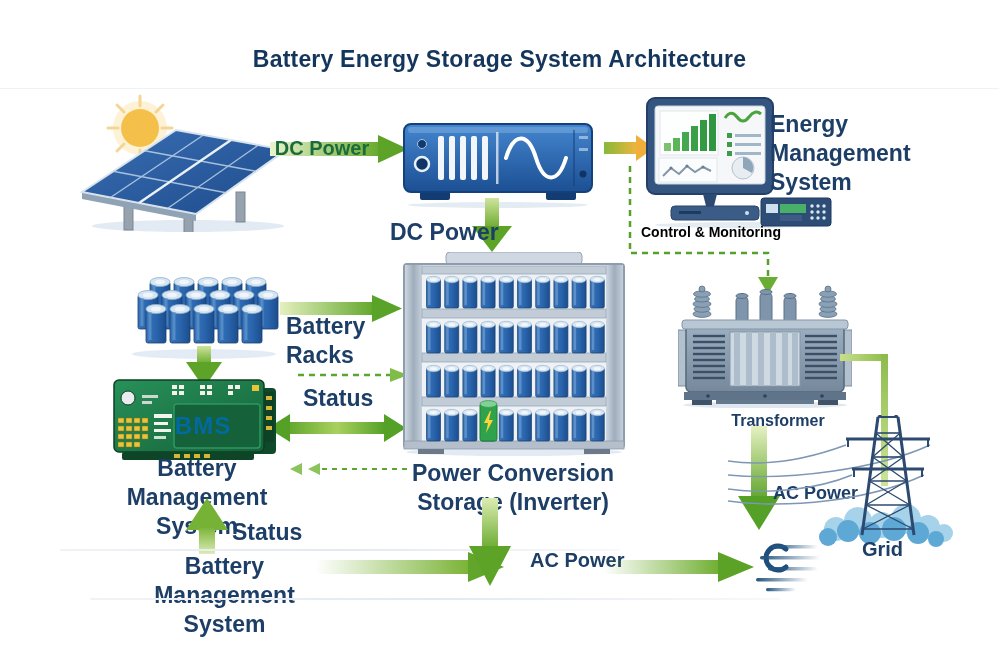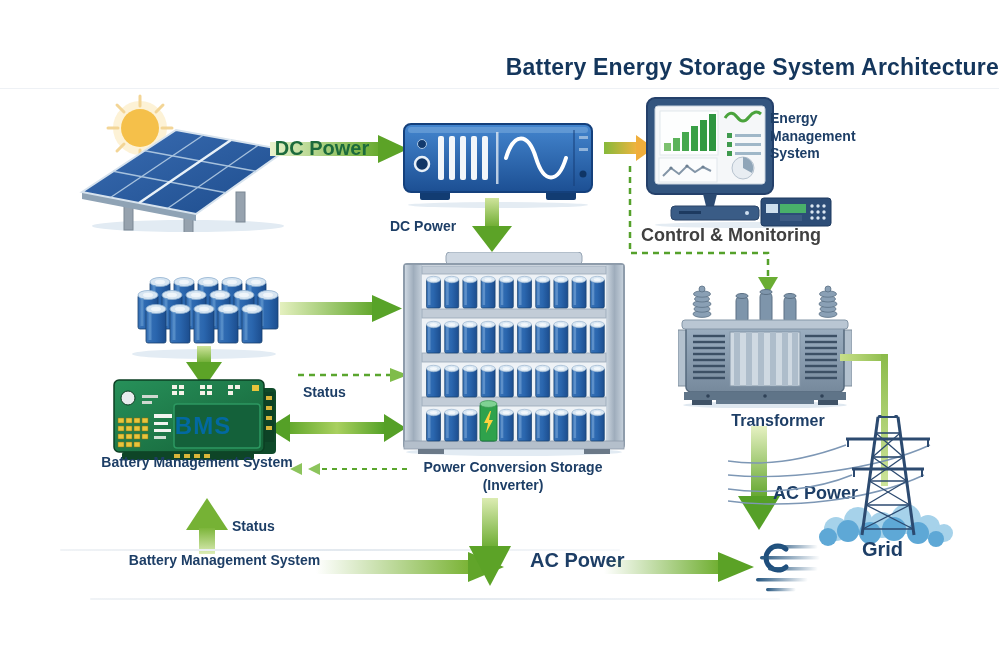--- a/index.html
+++ b/index.html
@@ -1,26 +1,26 @@
 <!DOCTYPE html>
 <html><head>
 <meta charset="utf-8">
 <style>
   html,body{margin:0;padding:0;background:#fff;}
   .stage{position:relative;width:999px;height:669px;background:#ffffff;overflow:hidden;
          font-family:"Liberation Sans",sans-serif;}
   .abs{position:absolute;}
-  .lbl{position:absolute;font-weight:bold;color:#1d3e66;font-size:14px;line-height:1.26;}
+  .lbl{position:absolute;font-weight:bold;color:#1d3e66;font-size:23px;line-height:1.26;}
   .center{text-align:center;}
   .nowrap{white-space:nowrap;}
-  .title{position:absolute;top:46px;left:0;right:0;text-align:right;font-weight:bold;
-         font-size:23px;color:#14365c;letter-spacing:.2px;margin-top:8px;}
+  .title{position:absolute;top:46px;left:0;right:0;text-align:center;font-weight:bold;
+         font-size:23px;color:#14365c;letter-spacing:.2px;}
   .rule{position:absolute;top:88px;left:0;width:100%;height:1px;background:#eef1f5;}
   .lbl-green{color:#1c6b3c;font-size:20px;}
-  .lbl-brown{color:#404040;font-size:18px;white-space:nowrap;}
+  .lbl-brown{color:#000000;font-size:14px;white-space:nowrap;}
   .lbl-white{color:#0369a1;font-size:24px;letter-spacing:1px;}
   .streak{position:absolute;height:2px;background:linear-gradient(90deg,#f0f3f6,#e3e9ef,#f7f9fb);border-radius:2px;}
   svg{display:block;}
 </style>
 </head>
 <body>
 
 <div class="stage">
 
   <div class="title">Battery Energy Storage System Architecture</div>
@@ -227,20 +227,21 @@
   <svg class="abs" style="left:280px;top:293px;" width="125" height="30" viewBox="0 0 125 30">
     <defs>
         <linearGradient id="ga4" x1="0" y1="0" x2="1" y2="0">
       <stop offset="0" stop-color="#e4f0bf"></stop>
           <stop offset="1" stop-color="#62a72c"></stop>
         </linearGradient>
       </defs>
     <rect x="0" y="9" width="94" height="13" fill="url(#ga4)"></rect>
     <polygon points="92,2 122,15.5 92,29" fill="#58a328"></polygon>
   </svg>
+  <div class="lbl" style="left:286px;top:312px;width:95px;">Battery Racks</div>
 
   <svg class="abs" style="left:184px;top:346px;" width="40" height="44" viewBox="0 0 40 44">
     <defs>
         <linearGradient id="ga5" x1="0" y1="0" x2="0" y2="1">
       <stop offset="0" stop-color="#cfe49c"></stop>
           <stop offset="1" stop-color="#68aa2d"></stop>
         </linearGradient>
       </defs>
     <rect x="13" y="0" width="14" height="18" fill="url(#ga5)"></rect>
     <polygon points="2,16 38,16 20,42" fill="#5ca327"></polygon>

